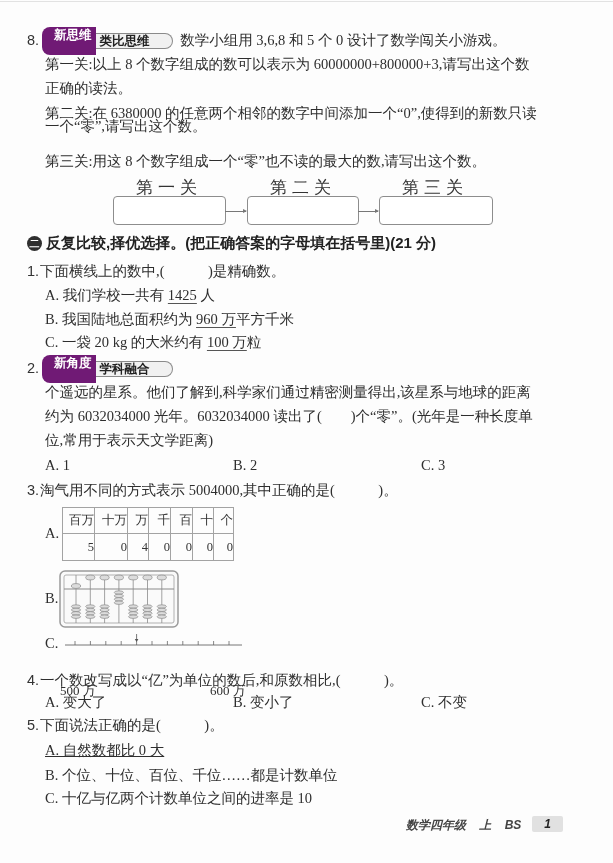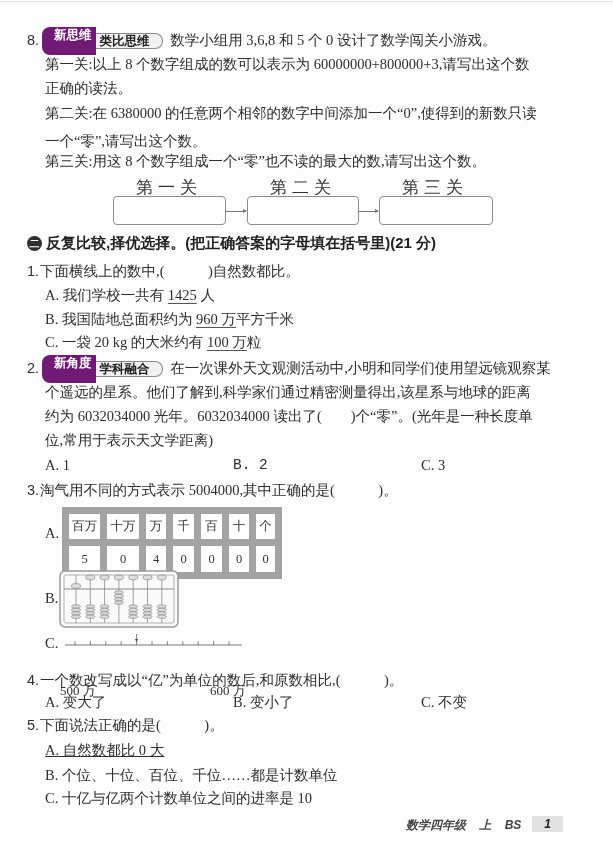--- a/index.html
+++ b/index.html
@@ -4,33 +4,33 @@
 <style>
   html,body{margin:0;padding:0;background:#ffffff;}
   .page{position:relative;width:613px;height:863px;background:#fdfdfd;overflow:hidden;
         font-family:"Liberation Serif","DejaVu Serif",serif;font-size:14.5px;color:#2e2e2e;}
   .scan-edge{position:absolute;left:0;top:1px;width:613px;height:1px;background:#e2e2e2;}
   .row{position:absolute;height:20px;line-height:20px;white-space:nowrap;}
   .qnum{position:absolute;height:20px;line-height:20px;font-family:"Liberation Sans","DejaVu Sans",sans-serif;font-size:14.5px;color:#333;}
   .badge{display:inline-flex;align-items:center;height:16px;vertical-align:middle;position:relative;top:-1px;
          font-family:"Liberation Sans","DejaVu Sans",sans-serif;font-weight:bold;font-size:12.5px;}
   .badge .b1{background:#701a75;color:#fff;border-radius:8px 0 0 8px;padding:0 4px 0 12px;height:28px;line-height:16px;}
-  .badge .b2{background:#f1f1f1;color:#222;border:1px solid #8a8a8a;border-left:none;border-radius:0 8px 8px 0;padding:0 12px 0 4px;height:14px;line-height:14px;}
+  .badge .b2{background:#f1f1f1;color:#222;border:1px solid #8a8a8a;border-left:none;border-radius:0 8px 8px 0;padding:0 22px 0 4px;height:14px;line-height:14px;}
   .u{text-decoration:underline;text-underline-offset:3px;text-decoration-color:#555;}
   .blank{display:inline-block;}
   .stage-label{position:absolute;top:176px;width:112px;text-align:center;font-size:17px;letter-spacing:5px;color:#333;}
   .stage-box{position:absolute;top:196px;height:27px;border:1px solid #8d8d8d;border-radius:4px;background:#fff;}
   .arrow{position:absolute;top:211px;height:1px;background:#777;}
   .arrow::after{content:"";position:absolute;right:-1px;top:-2px;border-left:4px solid #777;border-top:2.5px solid transparent;border-bottom:2.5px solid transparent;}
   .sec-icon{position:absolute;left:27px;top:236px;width:15px;height:15px;border-radius:50%;background:#2f2f2f;color:#fff;
             font-family:"Liberation Sans","DejaVu Sans",sans-serif;font-size:10px;font-weight:bold;line-height:15px;text-align:center;}
   .sec-title{position:absolute;left:46px;top:233px;height:20px;line-height:20px;white-space:nowrap;
              font-family:"Liberation Sans","DejaVu Sans",sans-serif;font-weight:bold;font-size:15px;color:#222;}
   table.pv{position:absolute;left:62px;top:507px;border-collapse:collapse;font-size:12.5px;color:#333;}
-  table.pv td{border:7px solid #a3a3a3;text-align:center;padding:0;}
+  table.pv td{border:1px solid #a3a3a3;text-align:right;padding:0;}
   table.pv tr.h td{height:25px;}
   table.pv tr.d td{height:26px;}
   .nl-label{position:absolute;top:648px;height:18px;line-height:18px;font-size:13px;white-space:nowrap;margin-top:34px;}
   .footer{position:absolute;left:406px;top:816px;height:18px;line-height:18px;white-space:nowrap;
           font-family:"Liberation Sans","DejaVu Sans",sans-serif;font-style:italic;font-weight:bold;font-size:12px;color:#444;}
   .footer span{margin-right:10px;text-align:center;}
   .pagenum{position:absolute;left:532px;top:816px;width:31px;height:16px;line-height:16px;background:#e1e1e1;border-radius:2px;text-align:center;
            font-family:"Liberation Sans","DejaVu Sans",sans-serif;font-weight:bold;font-style:italic;font-size:12px;color:#222;}
 </style>
 </head>
@@ -43,64 +43,63 @@
   <div class="row" style="left:42px;top:30px;">
     <span class="badge">
       <span class="b1">新思维</span>
         <span class="b2">类比思维</span>
     </span>
     <span style="margin-left:4px;">数学小组用 3,6,8 和 5 个 0 设计了数学闯关小游戏。</span>
   </div>
   <div class="row" style="left:45px;top:54px;">第一关:以上 8 个数字组成的数可以表示为 60000000+800000+3,请写出这个数</div>
   <div class="row" style="left:45px;top:78px;">正确的读法。</div>
   <div class="row" style="left:45px;top:103px;">第二关:在 6380000 的任意两个相邻的数字中间添加一个“0”,使得到的新数只读</div>
-  <div class="row" style="left:45px;top:131px;">一个“零”,请写出这个数。</div>
+  <div class="row" style="left:45px;top:116px;">一个“零”,请写出这个数。</div>
   <div class="row" style="left:45px;top:151px;">第三关:用这 8 个数字组成一个“零”也不读的最大的数,请写出这个数。</div>
 
   <div class="stage-label" style="left:113px;">第一关</div>
   <div class="stage-label" style="left:247px;">第二关</div>
   <div class="stage-label" style="left:379px;">第三关</div>
   <div class="stage-box" style="left:113px;width:111px;"></div>
   <div class="arrow" style="left:225px;width:21px;"></div>
   <div class="stage-box" style="left:247px;width:110px;"></div>
   <div class="arrow" style="left:358px;width:20px;"></div>
   <div class="stage-box" style="left:379px;width:112px;"></div>
 
   <div class="sec-icon">二</div>
   <div class="sec-title">反复比较,择优选择。(把正确答案的字母填在括号里)(21 分)</div>
 
   <div class="qnum" style="left:27px;top:261px;">1.</div>
   <div class="row" style="left:40px;top:261px;">
-    <span>下面横线上的数中,</span><span class="blank">(　　　)</span><span>自然数都比。</span>
+    <span>下面横线上的数中,</span><span class="blank">(　　　)</span><span>是精确数。</span>
   </div>
   <div class="row" style="left:45px;top:285px;">
     <span>A. 我们学校一共有 </span><span class="u">1425</span><span> 人</span>
   </div>
   <div class="row" style="left:45px;top:309px;">
     <span>B. 我国陆地总面积约为 </span><span class="u">960 万</span><span>平方千米</span>
   </div>
   <div class="row" style="left:45px;top:332px;">
     <span>C. 一袋 20 kg 的大米约有 </span><span class="u">100 万</span><span>粒</span>
   </div>
 
   <div class="qnum" style="left:27px;top:358px;">2.</div>
   <div class="row" style="left:42px;top:358px;">
     <span class="badge">
       <span class="b1">新角度</span>
         <span class="b2">学科融合</span>
     </span>
-    <span style="margin-left:4px;">在一次课外天文观测活动中,小明和同学们使用望远镜观察某</span>
   </div>
   <div class="row" style="left:45px;top:382px;">个遥远的星系。他们了解到,科学家们通过精密测量得出,该星系与地球的距离</div>
   <div class="row" style="left:45px;top:406px;">
     <span>约为 6032034000 光年。6032034000 读出了</span><span class="blank">(　　)</span><span>个“零”。(光年是一种长度单</span>
   </div>
   <div class="row" style="left:45px;top:430px;">位,常用于表示天文学距离)</div>
   <div class="row" style="left:45px;top:455px;">A. 1</div>
-  <div class="row" style="left:233px;top:455px;font-family:Liberation Mono, monospace;">B. 2</div>
+  <div class="row" style="left:233px;top:455px;">B. 2</div>
   <div class="row" style="left:421px;top:455px;">C. 3</div>
 
   <div class="qnum" style="left:27px;top:480px;">3.</div>
   <div class="row" style="left:40px;top:480px;">
     <span>淘气用不同的方式表示 5004000,其中正确的是</span><span class="blank">(　　　)</span><span>。</span>
   </div>
 
   <div class="row" style="left:45px;top:523px;">A.</div>
   <table class="pv">
     <tbody>

